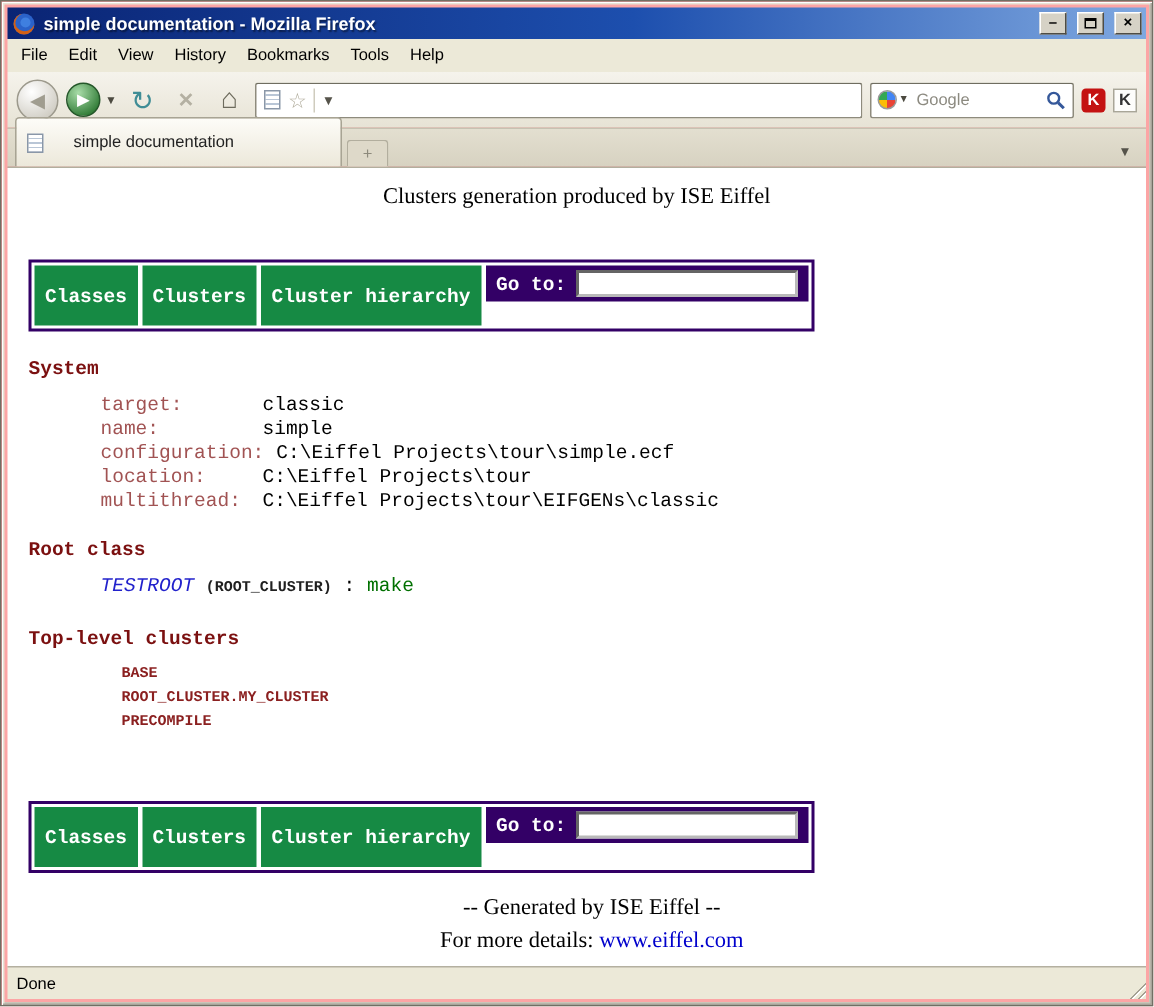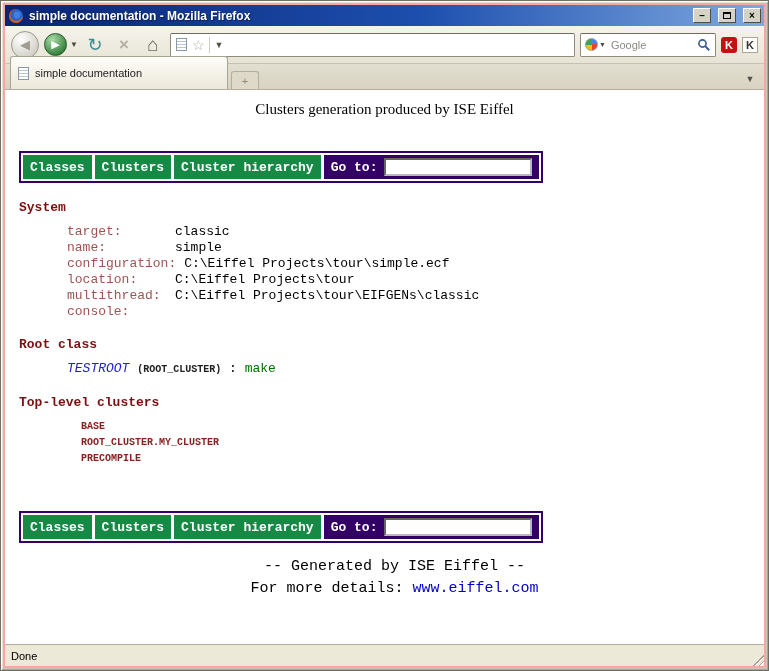--- a/index.html
+++ b/index.html
@@ -96,21 +96,21 @@
   .tabbar {
     height:26px; flex:0 0 26px;
     background: linear-gradient(#e3dfd0,#d7d2c1);
     border-bottom:1px solid #b2ae9e;
     display:flex; align-items:flex-end; gap:3px; padding:0 5px;
   }
   .tab {
     width:218px; height:23px;
     background: linear-gradient(#fdfcf8,#ece8da);
     border:1px solid #a8a494; border-bottom:none; border-radius:3px 3px 0 0;
-    display:flex; align-items:center; gap:6px; padding:16px 7px;
+    display:flex; align-items:center; gap:20px; padding:16px 7px;
     font-size:11px; color:#222;
   }
   .tab-stub {
     width:28px; height:18px;
     background:#ded9c9; border:1px solid #b2ae9e; border-bottom:none; border-radius:3px 3px 0 0;
     color:#8d8a7c; font-size:11px; display:flex; align-items:center; justify-content:center;
   }
   .tab-dropdown { margin-left:auto; width:18px; height:20px; color:#55534a; font-size:9px; display:flex; align-items:center; justify-content:center; }
 
   
@@ -123,42 +123,42 @@
   .navbar-wrap { margin-left:14px; }
   .navbar-wrap.top { margin-top:33px; }
   .navbar-wrap.bottom { margin-top:44px; }
   .navbar {
     display:inline-flex; align-items:stretch; gap:3px;
     border:2px solid #330066; background:#fff; padding:2px;
   }
   .nav-cell {
     background:#168a44; color:#fff;
     font-family:"Liberation Mono",monospace; font-size:13px; font-weight:bold;
-    display:flex; align-items:center; padding:0 7px; height:24px; white-space:pre;
+    display:flex; align-items:center; padding:0 7px; height:40px; white-space:pre;
   }
   .goto-cell { background:#330066; color:#fff; display:flex; align-items:center; gap:7px; padding:0 7px; height:24px;
     font-family:"Liberation Mono",monospace; font-size:13px; font-weight:bold; white-space:pre; }
   .goto-input { width:148px; height:18px; border:2px inset #b9b9b9; background:#fff; font-family:"Liberation Mono",monospace; font-size:12px; outline:none; }
 
   .section-heading { margin:17px 0 9px 14px; font-size:13px; font-weight:bold; color:#7b1010; }
   .sysrows { margin-left:62px; }
   .sysrow { display:flex; line-height:16px; font-size:13px; }
   .sys-label { min-width:100px; margin-right:8px; color:#a15353; white-space:pre; }
   .sys-value { color:#000; white-space:pre; }
 
   .root-line { margin-left:62px; font-size:13px; line-height:16px; }
   .class-link { color:#2222cc; font-style:italic; }
   .cluster-ref { color:#202020; font-size:10px; font-weight:bold; }
   .root-sep { color:#000; }
   .feature-link { color:#007000; }
 
   .cluster-list { margin-left:76px; }
   .cluster-item { font-size:10px; font-weight:bold; color:#8b2020; line-height:16px; }
 
-  .doc-footer { text-align:center; font-family:Liberation Mono, monospace; font-size:15px;margin-left:20px; }
+  .doc-footer { text-align:center; font-family:Liberation Serif, serif; font-size:15px;margin-left:20px; }
   .footer-line1 { margin-top:15px; }
   .footer-line2 { margin-top:5px; }
   .eiffel-link { color:#0000cc; text-decoration:none; }
 
   
   .statusbar {
     height:22px; flex:0 0 22px;
     background:#ece9d8; border-top:1px solid #b4b0a0;
     display:flex; align-items:center; padding-left:6px;
     font-size:11px; color:#000;
@@ -181,20 +181,29 @@
       <circle cx="9" cy="7" r="3.4" fill="#3f7fe0"></circle>
     </svg>
     <span class="title-text">simple documentation - Mozilla Firefox</span>
     <span class="win-btn">–</span>
     <span class="win-btn">
         <span class="max-glyph"></span>
       </span>
     <span class="win-btn">×</span>
   </div>
 
+  <div class="menubar">
+    <span class="menu-item">File</span>
+    <span class="menu-item">Edit</span>
+    <span class="menu-item">View</span>
+    <span class="menu-item">History</span>
+    <span class="menu-item">Bookmarks</span>
+    <span class="menu-item">Tools</span>
+    <span class="menu-item">Help</span>
+  </div>
 
   <div class="toolbar">
     <span class="nav-back">◀</span>
     <span class="nav-forward">▶</span>
     <span class="mini-caret" style="font-size:8px;">▼</span>
     <span class="tool-glyph glyph-refresh">↻</span>
     <span class="tool-glyph glyph-stop">×</span>
     <span class="tool-glyph glyph-home">⌂</span>
 
     <div class="urlbar">
@@ -257,24 +266,20 @@
         <span class="sys-value">C:\Eiffel Projects\tour\simple.ecf</span>
       </div>
       <div class="sysrow">
         <span class="sys-label">location:</span>
         <span class="sys-value">C:\Eiffel Projects\tour</span>
       </div>
       <div class="sysrow">
         <span class="sys-label">multithread:</span>
         <span class="sys-value">C:\Eiffel Projects\tour\EIFGENs\classic</span>
       </div>
-      <div class="sysrow">
-        <span class="sys-label">console:</span>
-        <span class="sys-value"></span>
-      </div>
     </div>
 
     <div class="section-heading">Root class</div>
     <div class="root-line">
       <span class="class-link">TESTROOT</span>
       <span class="cluster-ref">(ROOT_CLUSTER)</span>
       <span class="root-sep">:</span>
       <span class="feature-link">make</span>
     </div>
 

